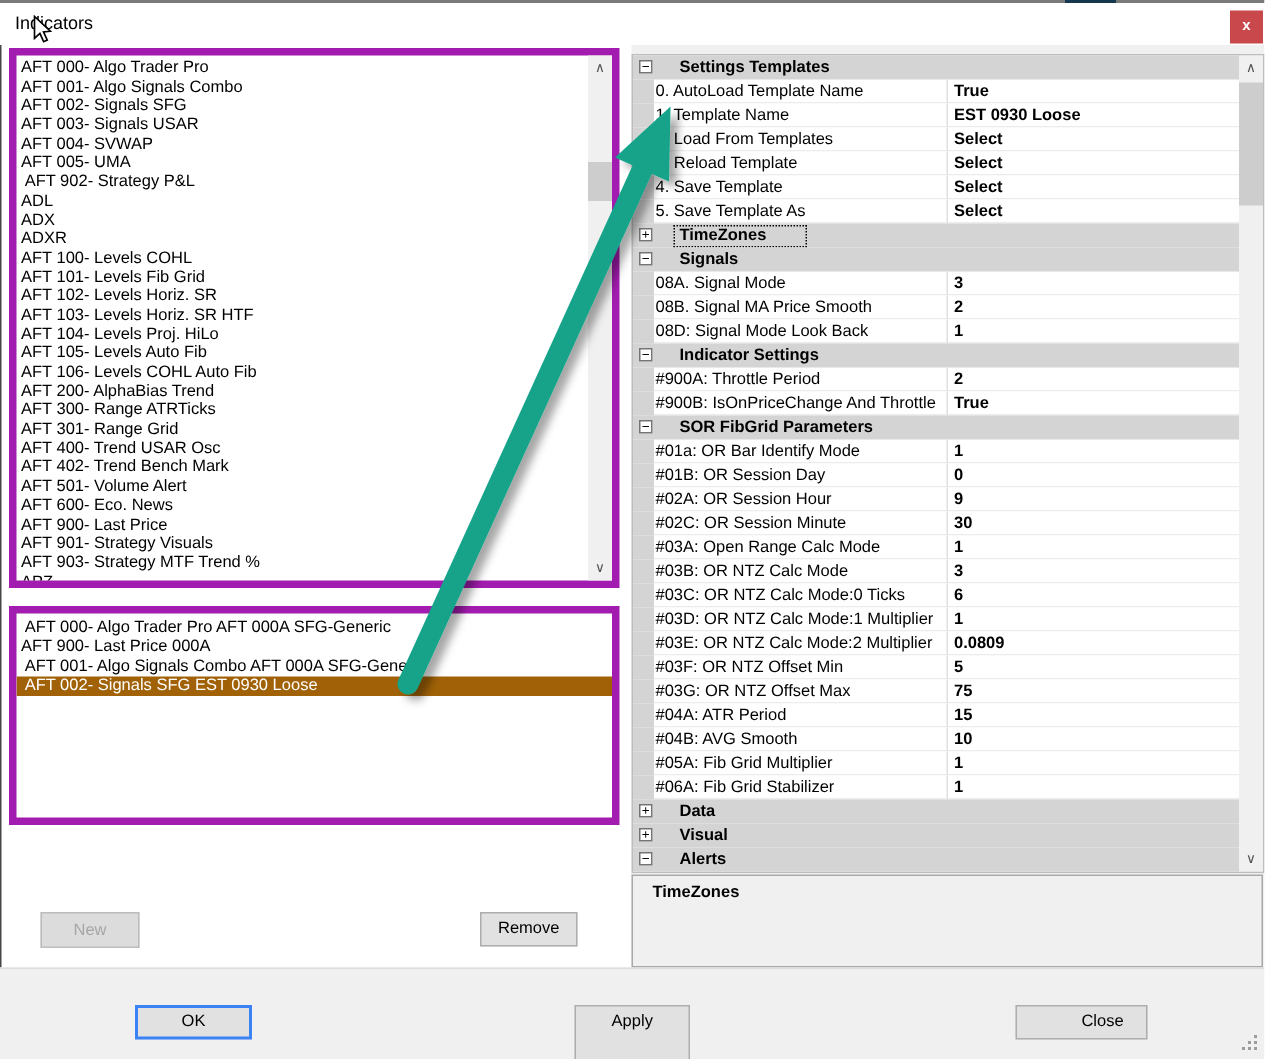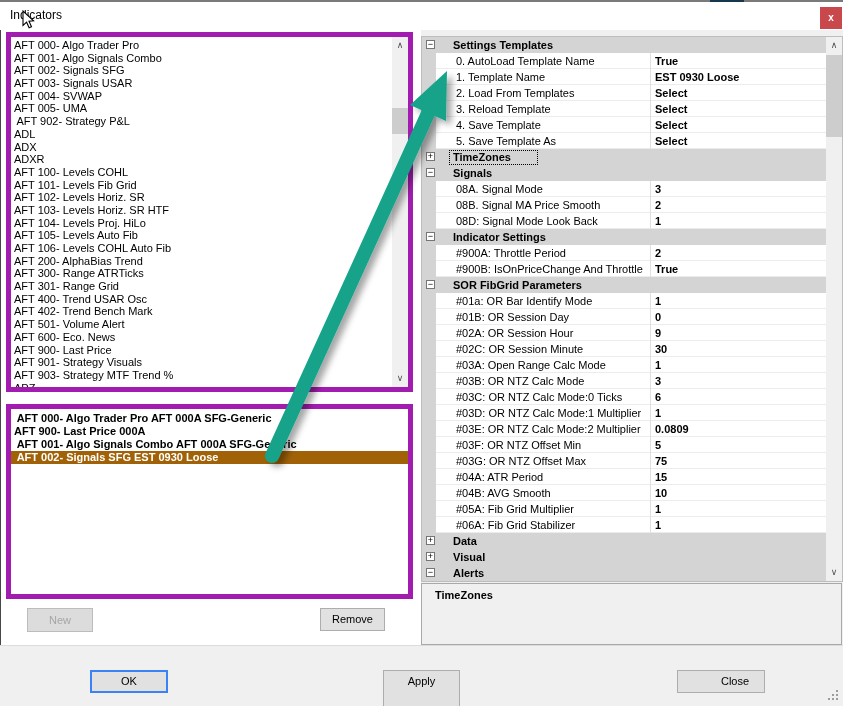--- a/index.html
+++ b/index.html
@@ -19,21 +19,21 @@
     text-align:center; line-height:22px; cursor:default;
   }
   .left-edge { position:absolute; left:0; top:30px; width:1px; height:615px; background:#474747; }
   .cursor-svg { position:absolute; left:22px; top:10px; }
 
   
   .listbox {
     position:absolute; background:#fff; border:5px solid #a21caf; overflow:hidden;
   }
   #list1 { left:6px; top:32px; width:407px; height:360px; }
-  #list2 { left:6px; top:404px; width:407px; height:195px;font-weight:bold; }
+  #list2 { left:6px; top:404px; width:407px; height:146px; }
   #list1 .items { position:absolute; left:0; top:0; right:16px; bottom:0; padding-top:2px; }
   #list2 .items { position:absolute; left:0; top:0; right:0; bottom:0; padding-top:3px; }
   .li { height:12.7px; line-height:12.7px; padding-left:3px; white-space:pre; overflow:hidden; }
   #list2 .li { height:13px; line-height:13px; }
   .li.sel { background:#a16207; color:#fff; }
 
   
   .vscroll { position:absolute; right:0; top:0; bottom:0; width:16px; background:#f0f0f0; }
   .sb-btn { position:absolute; left:0; width:16px; height:17px; color:#505050; font-size:9px; text-align:center; line-height:17px; background:#f0f0f0; }
   .sb-up { top:0; }
@@ -52,21 +52,21 @@
     position:relative; padding-left:31px; overflow:hidden;
   }
   .expbox {
     position:absolute; left:4px; top:3px; width:9px; height:9px;
     border:1px solid #757575; background:#fff; font-weight:normal;
     font-size:9px; line-height:7px; text-align:center;
   }
   .catlab.focused { outline:1px dotted #000; padding:0 26px 1px 3px; margin-left:-3px; }
   .prow { height:16px; display:flex; background:#fff; box-shadow: inset 0 -1px #ececec; }
   .strip { width:14px; flex:none; background:#d4d4d4; }
-  .pname { width:215px; flex:none; padding-left:20px; line-height:16px; box-shadow: inset -1px 0 #e0e0e0; overflow:hidden; white-space:nowrap; }
+  .pname { width:196px; flex:none; padding-left:1px; line-height:16px; box-shadow: inset -1px 0 #e0e0e0; overflow:hidden; white-space:nowrap; }
   .pval  { flex:1; padding-left:4px; line-height:16px; font-weight:bold; overflow:hidden; white-space:nowrap; }
 
   
   #descbox {
     position:absolute; left:421px; top:583px; width:421px; height:62px;
     background:#f0f0f0; border:1px solid #a9a9a9;
   }
   #descbox .desc-title { font-weight:bold; padding:5px 0 0 13px; }
 
   

